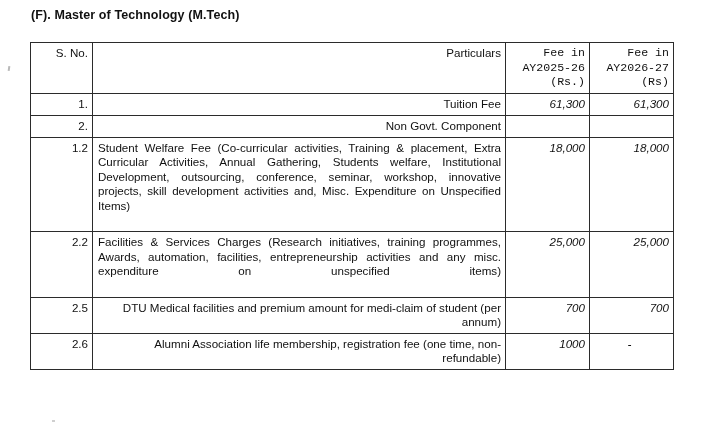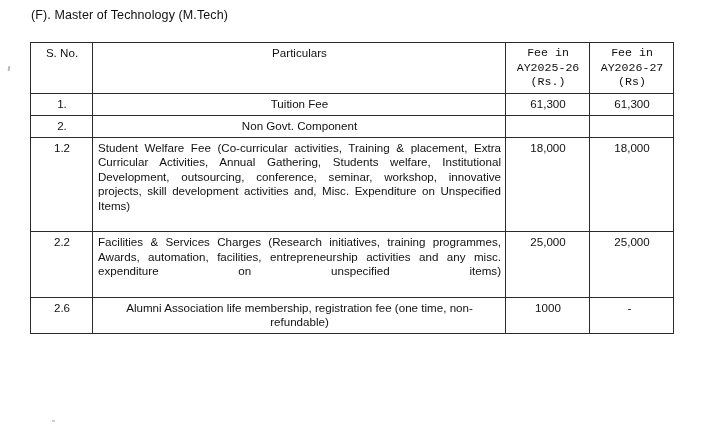--- a/index.html
+++ b/index.html
@@ -35,21 +35,21 @@
     width: 3px;
     height: 2px;
     background: #cfcfcf;
   }
 
   .page-title {
     position: absolute;
     left: 31px;
     top: 8px;
     font-size: 12.5px;
-    font-weight: normal;
+    font-weight: bold;
     letter-spacing: 0.1px;
     white-space: nowrap;
   }
 
   .table-wrap {
     position: absolute;
     left: 30px;
     top: 42px;
     width: 643px;
   }
@@ -61,21 +61,21 @@
     font-size: 11.6px;
     line-height: 1.26;
   }
 
   table.fee-table td,
   table.fee-table th {
     border: 1px solid #2b2b2b;
     vertical-align: top;
     padding: 3px 4px 3px 5px;
     font-weight: normal;
-    text-align: center;
+    text-align: right;
   }
 
   
   col.c-sno   { width: 62px; }
   col.c-part  { width: 413px; }
   col.c-fee1  { width: 84px; }
   col.c-fee2  { width: 84px; }
 
   thead th {
     font-weight: bold;
@@ -87,21 +87,21 @@
   th.h-fee { text-align: left; padding-left: 6px; }
   .hdr-line { display: block; white-space: nowrap; font-family: Liberation Mono, monospace; }
 
   td.sno {
     text-align: center;
     padding-left: 0;
     padding-right: 6px;
   }
   td.particulars { padding-left: 6px; padding-right: 5px; }
   td.particulars.justify { text-align: justify; text-justify: inter-word; border-radius: 30px; }
-  td.fee { padding-left: 6px; white-space: nowrap; }
+  td.fee { padding-left: 6px; white-space: nowrap; font-style: italic; }
   td.fee.center { text-align: center; padding-left: 0; }
 
   .bold { font-weight: bold; }
 
   
   tr.r-header td, tr.r-header th { height: 44px; }
   tr.r-tuition td { height: 14px; }
   tr.r-nongovt td { height: 15px; }
 </style>
 </head>
@@ -155,20 +155,26 @@
           <td class="fee">18,000</td>
           <td class="fee">18,000</td>
         </tr>
         <tr>
           <td class="sno">2.2</td>
           <td class="particulars justify"><span>Facilities &amp; Services Charges (Research initiatives, training programmes, Awards, automation, facilities, entrepreneurship activities and any misc. expenditure on unspecified items)</span><span style="display: inline-block; width: 100%; height: 0px;"></span></td>
           <td class="fee">25,000</td>
           <td class="fee">25,000</td>
         </tr>
         <tr>
+          <td class="sno">2.5</td>
+          <td class="particulars">DTU Medical facilities and premium amount for medi-claim of student (per annum)</td>
+          <td class="fee">700</td>
+          <td class="fee">700</td>
+        </tr>
+        <tr>
           <td class="sno">2.6</td>
           <td class="particulars">Alumni Association life membership, registration fee (one time, non-refundable)</td>
           <td class="fee">1000</td>
           <td class="fee center">-</td>
         </tr>
       </tbody>
   </table>
 </div>
 
 </body></html>

